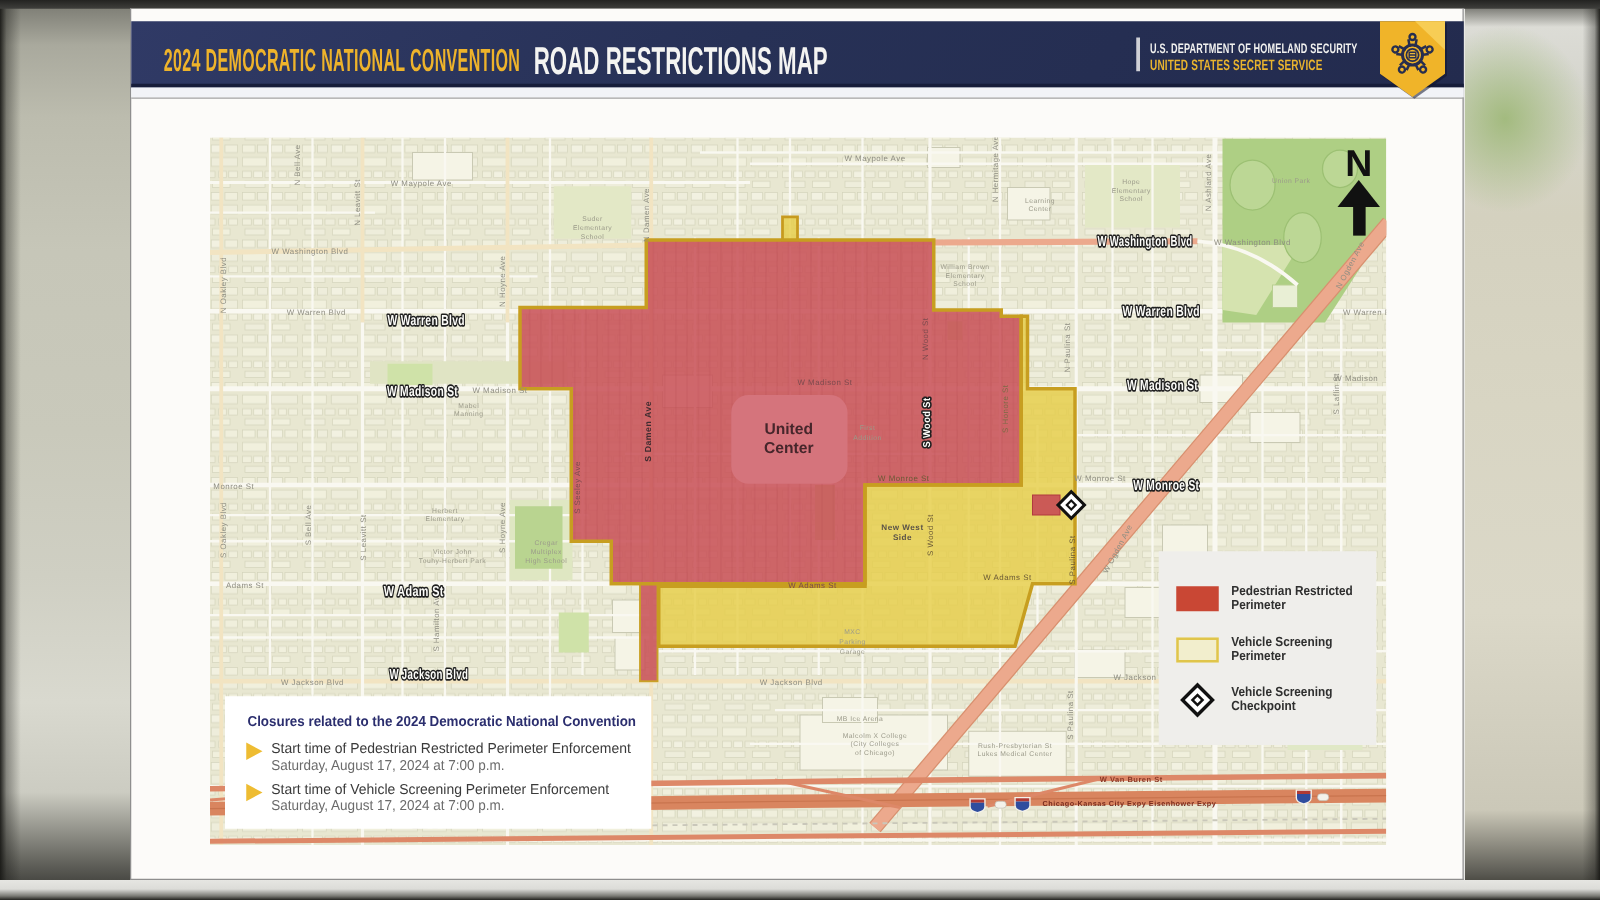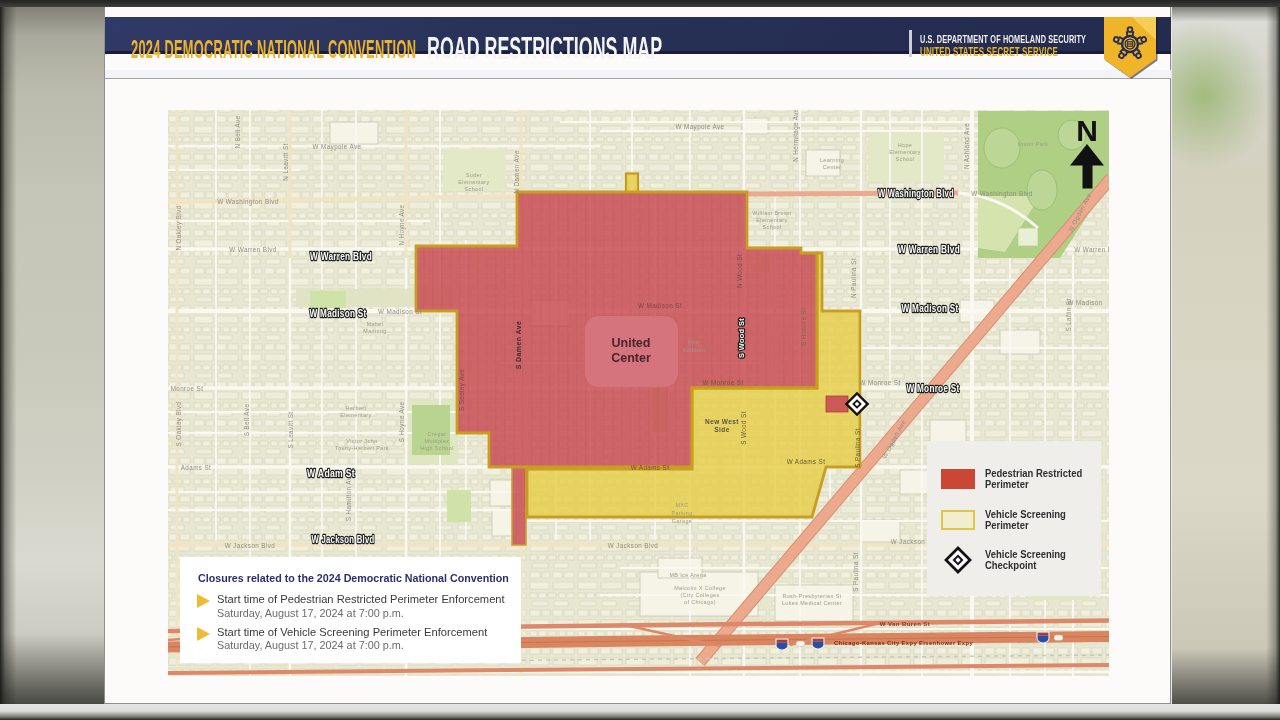--- a/index.html
+++ b/index.html
@@ -7,21 +7,21 @@
 #bandL{left:0;top:0;width:104px;height:720px;background:
   linear-gradient(90deg, rgba(25,25,22,0.95) 0%, rgba(25,25,22,0.4) 5%, rgba(25,25,22,0) 16%),
   linear-gradient(180deg,#77776f 0%,#a9a99d 5%,#bcbcae 13%,#c6c6b8 28%,#c9c9bb 48%,#cfcfc3 64%,#d9d9cf 78%,#ccccc2 88%,#60605a 96%,#2e2e2a 100%);}
 #bandR{left:1172px;top:0;width:108px;height:720px;background:
   linear-gradient(270deg, rgba(22,22,19,0.9) 0%, rgba(22,22,19,0.35) 4%, rgba(22,22,19,0) 13%),
   radial-gradient(90px 100px at 32px 95px, rgba(150,180,108,0.8), rgba(150,180,108,0) 75%),
   linear-gradient(180deg,#55554f 0%,#dcdcd6 3%,#d6d6ce 9%,#d4d1bf 24%,#d8d5c3 45%,#dbd8c8 68%,#cbc8b8 90%,#5c5b54 97%,#26261f 100%);}
 #topstrip{left:0;top:0;width:1280px;height:7px;background:linear-gradient(180deg,#232321,#3f3f3c);}
 #botstrip{left:0;top:704px;width:1280px;height:16px;background:linear-gradient(180deg,#e6e6e2 0%,#dcdcd8 45%,#7a7a74 80%,#23231f 100%);}
 #page{left:104px;top:7px;width:1067px;height:697px;background:#fcfbf9;border:1px solid #8e8e8e;border-top:none;box-sizing:border-box;}
-#banner{left:105px;top:17px;width:1066px;height:37px;background:linear-gradient(125deg,#303a66 0%,#273156 45%,#232b4e 100%);}
+#banner{left:105px;top:17px;width:1066px;height:53px;background:linear-gradient(125deg,#303a66 0%,#273156 45%,#232b4e 100%);}
 #banner .bbot{position:absolute;left:0;bottom:0;width:100%;height:3px;background:#171d3a;}
 #hairline{left:105px;top:78px;width:1066px;height:1px;background:#a3a3a3;}
 #subwhite{left:105px;top:70px;width:1066px;height:8px;background:#f2f3f7;}
 .bt{position:absolute;white-space:nowrap;transform-origin:0 0;}
 #t1{left:26px;top:18px;font-size:25.5px;font-weight:bold;color:#eeb32b;letter-spacing:0.5px;transform:scaleX(0.504);}
 #t2{left:322px;top:14px;font-size:31px;font-weight:bold;color:#f4f4f2;transform:scaleX(0.576);}
 #sep{left:804px;top:13px;width:2.5px;height:27px;background:#cfd0d6;position:absolute;}
 #t3{left:815px;top:15.5px;font-size:11px;font-weight:bold;color:#f1f1ef;letter-spacing:0.2px;transform:scaleX(0.662);}
 #t4{left:815px;top:28px;font-size:12px;font-weight:bold;color:#e9b42e;letter-spacing:0.2px;transform:scaleX(0.667);}
 #closures{left:180px;top:557px;width:341px;height:106px;background:#ffffff;}

